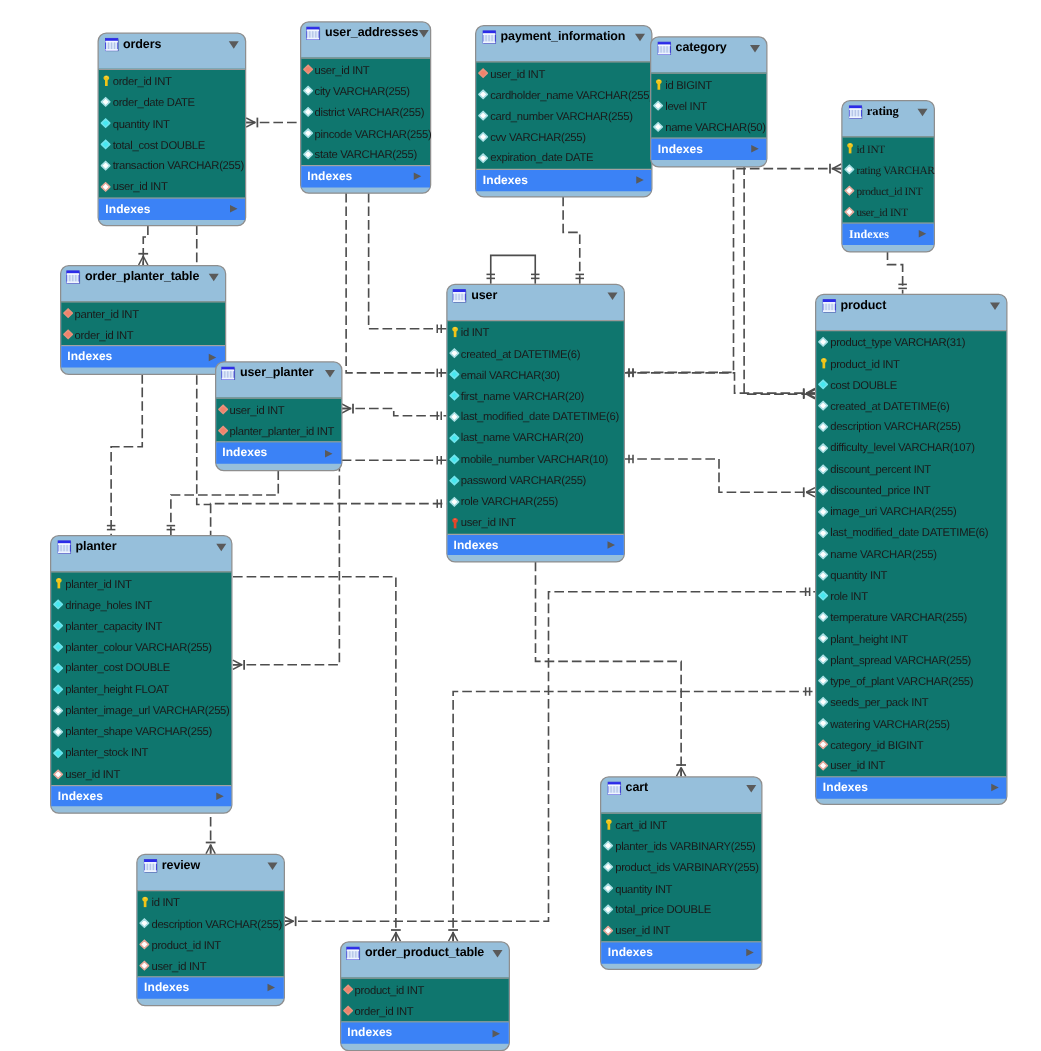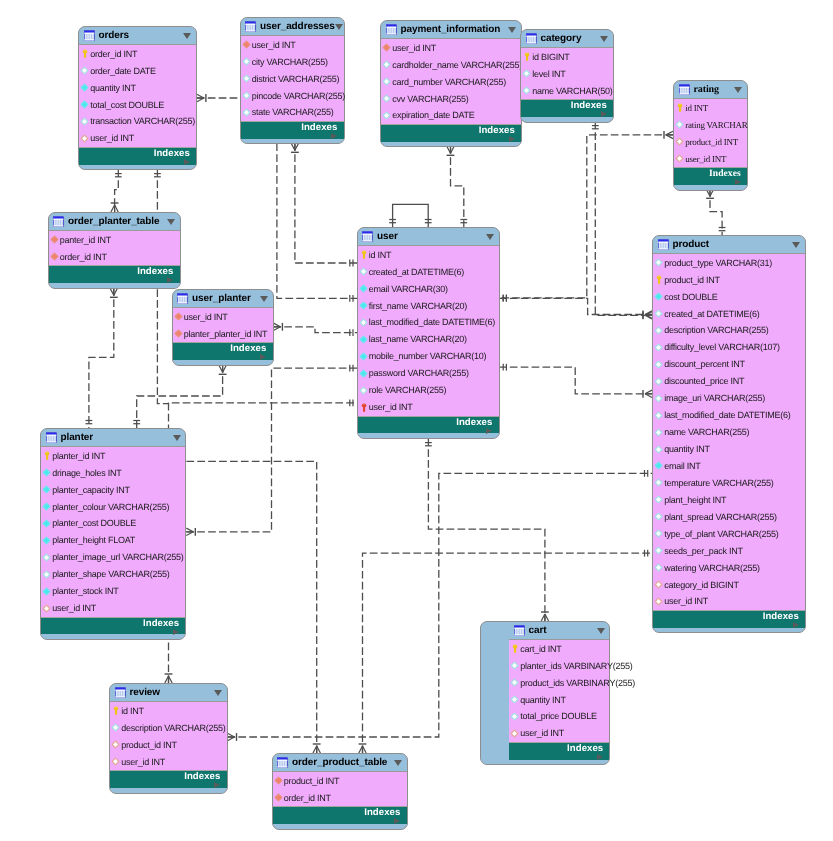--- a/index.html
+++ b/index.html
@@ -9,27 +9,27 @@
   #canvas{position:absolute;left:0;top:0;width:833px;height:841px;
           transform:translateZ(0);}
   svg#wires{position:absolute;left:0;top:0;width:833px;height:841px;pointer-events:none;}
   .tbl{position:absolute;box-sizing:border-box;border-radius:7px;
        background:#96BFDB;border:1px solid #8e8e8e;padding-bottom:4.7px;}
   .thead{height:17.28px;display:flex;align-items:center;padding:0 4.6px 0 4.7px;}
   .ticon{width:11.4px;height:11.4px;flex:0 0 11.4px;margin-right:3.4px;display:block;line-height:0;}
   .tname{font-size:10px;font-weight:bold;color:#000;white-space:nowrap;letter-spacing:-0.1px;}
   .tcaret{margin-left:auto;width:0;height:0;border-left:4.1px solid transparent;
           border-right:4.1px solid transparent;border-top:6.7px solid #5a5a5a;}
-  .tbody{background:#f0abfc;border-top:1px solid #9a9a9a;border-bottom:1px solid #a3a3a3;}
+  .tbody{background:#0f766e;border-top:1px solid #9a9a9a;border-bottom:1px solid #a3a3a3;margin-top:11px;}
   .trow{height:16.953px;display:flex;align-items:center;padding-left:1.3px;}
   .ricon{width:9px;height:9px;flex:0 0 9px;margin-right:0.9px;display:block;line-height:0;}
   .ricon svg{display:block;}
   .ticon svg{display:block;}
   .rlabel{font-size:9px;color:#1a1a1a;white-space:nowrap;letter-spacing:-0.25px;}
-  .tfoot{height:16.8px;background:#0f766e;display:flex;align-items:flex-end;padding:0 6.2px 0 5.3px;flex-direction:column;}
+  .tfoot{height:16.8px;background:#3b82f6;display:flex;align-items:center;padding:0 6.2px 0 5.3px;}
   .flabel{font-size:9.6px;font-weight:bold;color:#ffffff;letter-spacing:0.05px;}
   .fcaret{margin-left:auto;width:0;height:0;border-top:3.7px solid transparent;
           border-bottom:3.7px solid transparent;border-left:6.2px solid #5a5a5a;}
 </style>
 </head>
 <body>
 
 <div id="canvas">
 <svg id="wires">
       <g>
@@ -815,21 +815,21 @@
             </svg>
           </span>
       <span class="rlabel">quantity INT</span>
     </div>
     <div class="trow">
       <span class="ricon">
             <svg viewBox="0 0 9 9" width="9" height="9">
               <path d="M4.5 1.15 L7.85 4.5 L4.5 7.85 L1.15 4.5 Z" fill="#47E8F0" stroke="#6FE4EC" stroke-width="1.25" stroke-linejoin="round"></path>
             </svg>
           </span>
-      <span class="rlabel">email INT</span>
+      <span class="rlabel">role INT</span>
     </div>
     <div class="trow">
       <span class="ricon">
             <svg viewBox="0 0 9 9" width="9" height="9">
               <path d="M4.5 1.15 L7.85 4.5 L4.5 7.85 L1.15 4.5 Z" fill="#ffffff" stroke="#A8DFE4" stroke-width="1.25" stroke-linejoin="round"></path>
             </svg>
           </span>
       <span class="rlabel">temperature VARCHAR(255)</span>
     </div>
     <div class="trow">
@@ -992,21 +992,21 @@
             </svg>
           </span>
       <span class="rlabel">user_id INT</span>
     </div>
   </div>
   <div class="tfoot">
     <span class="flabel">Indexes</span>
     <span class="fcaret"></span>
   </div>
 </div>
-<div class="tbl" style="left:480px;top:621px;width:130.4px;padding-left:28px;">
+<div class="tbl" style="left:480px;top:621px;width:130.4px;">
   <div class="thead">
     <span class="ticon">
           <svg viewBox="0 0 11.4 11.4" width="11.4" height="11.4">
             <rect x="1.1" y="1.5" width="10" height="9.9" fill="#364a5e" opacity="0.5"></rect>
             <rect x="0.3" y="0.7" width="10" height="9.9" fill="#dce7fa" stroke="#3333d8" stroke-width="0.75"></rect>
             <rect x="0.3" y="0.7" width="10" height="2.0" fill="#2b2be8"></rect>
             <rect x="0.3" y="2.7" width="10" height="1.25" fill="#f4f8ff"></rect>
             <rect x="2.35" y="3.95" width="1.0" height="5.3" fill="#b3c4e6"></rect>
             <rect x="4.75" y="3.95" width="1.0" height="5.3" fill="#b3c4e6"></rect>
             <rect x="7.15" y="3.95" width="1.0" height="5.3" fill="#b3c4e6"></rect>

